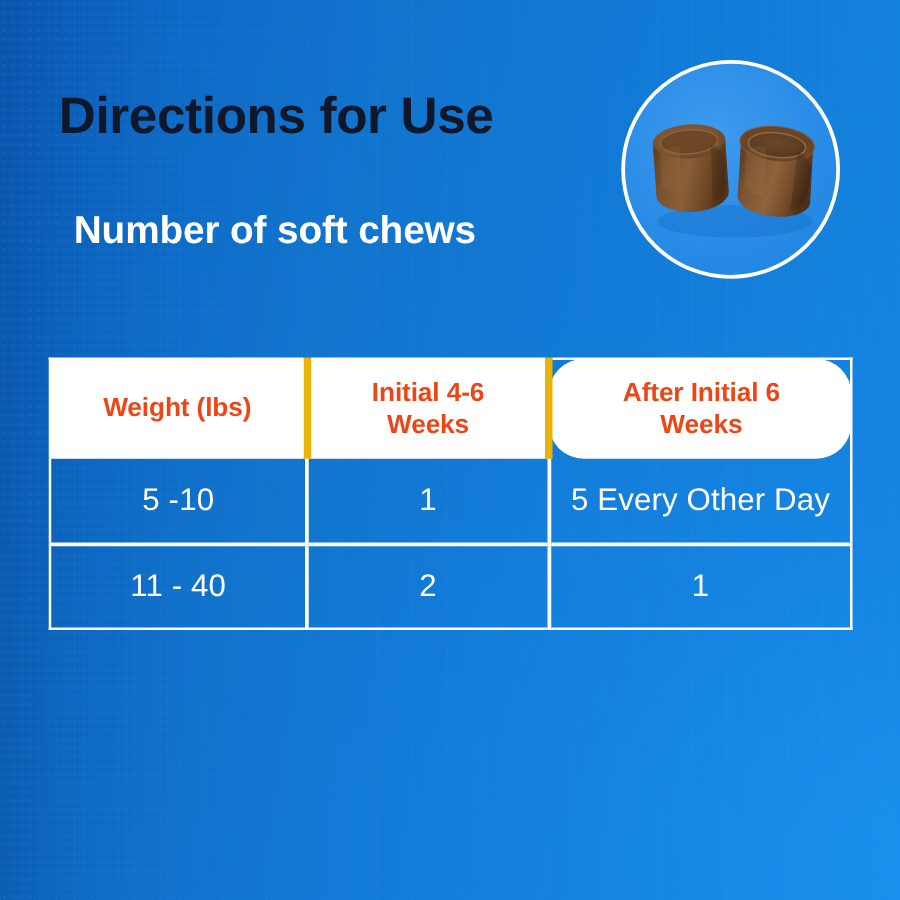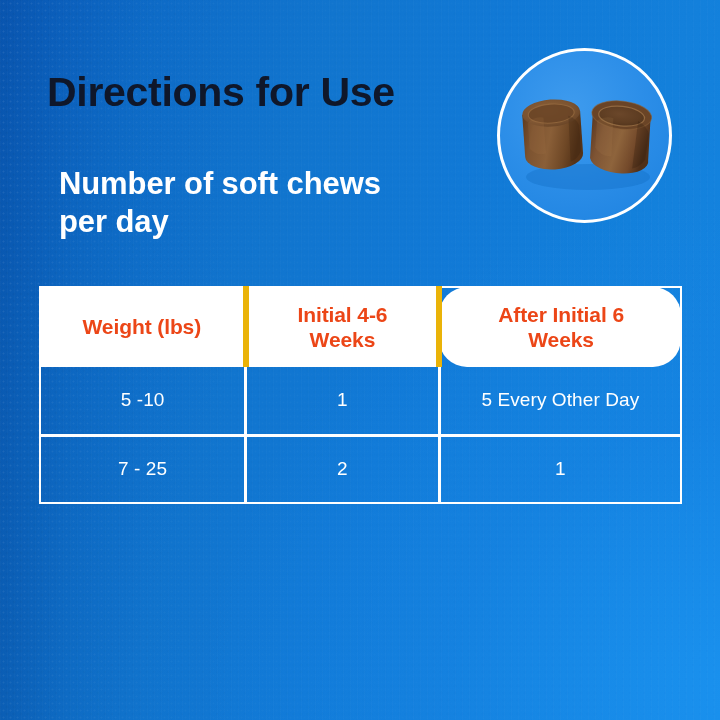--- a/index.html
+++ b/index.html
@@ -135,21 +135,21 @@
     font-size: 21px;
     font-weight: bold;
     line-height: 1.18;
     letter-spacing: -0.1px;
   }
   .head-row td.sep-l { border-left: 6px solid #eab308; }
 
   .body-row td {
     background: rgba(255,255,255,0.0);
     color: #FFFFFF;
-    font-size: 19px;
+    font-size: 25px;
     font-weight: normal;
     letter-spacing: 0.1px;
   }
   .body-row.r1 td { height: 68px; }
   .body-row.r2 td { height: 68px; }
   .body-row td.sep-l { border-left: 3px solid #FFFFFF; }
   .body-row.r2 td { border-top: 3px solid #FFFFFF; }
   .head-row td { border-bottom: 0; }
   .body-row.r1 td { border-top: 0; }
 </style>
@@ -160,21 +160,20 @@
 
   <div class="bg-gradient"></div>
   <div class="bg-leftshade"></div>
   <div class="bg-dots"></div>
   <div class="bg-weave"></div>
 
   <div class="headline">Directions for Use</div>
 
   <div class="subhead">
     <div>Number of soft chews</div>
-    <div>per day</div>
   </div>
 
   <div class="product-circle">
     <div class="chew-wrap">
       <svg width="175" height="175" viewBox="0 0 175 175" aria-hidden="true">
         <defs>
           <linearGradient id="bodyL" x1="0" y1="0" x2="1" y2="0.25">
             <stop offset="0%" stop-color="#5D3A1E"></stop>
             <stop offset="22%" stop-color="#7C5330"></stop>
             <stop offset="52%" stop-color="#8A5F38"></stop>
@@ -258,20 +257,20 @@
         </td>
       </tr>
 
       <tr class="body-row r1">
         <td class="col-a">5 -10</td>
         <td class="col-b sep-l">1</td>
         <td class="col-c sep-l">5 Every Other Day</td>
       </tr>
 
       <tr class="body-row r2">
-        <td class="col-a">7 - 25</td>
+        <td class="col-a">11 - 40</td>
         <td class="col-b sep-l">2</td>
         <td class="col-c sep-l">1</td>
       </tr>
     </tbody>
   </table>
 
 </div>
 
 </body></html>

